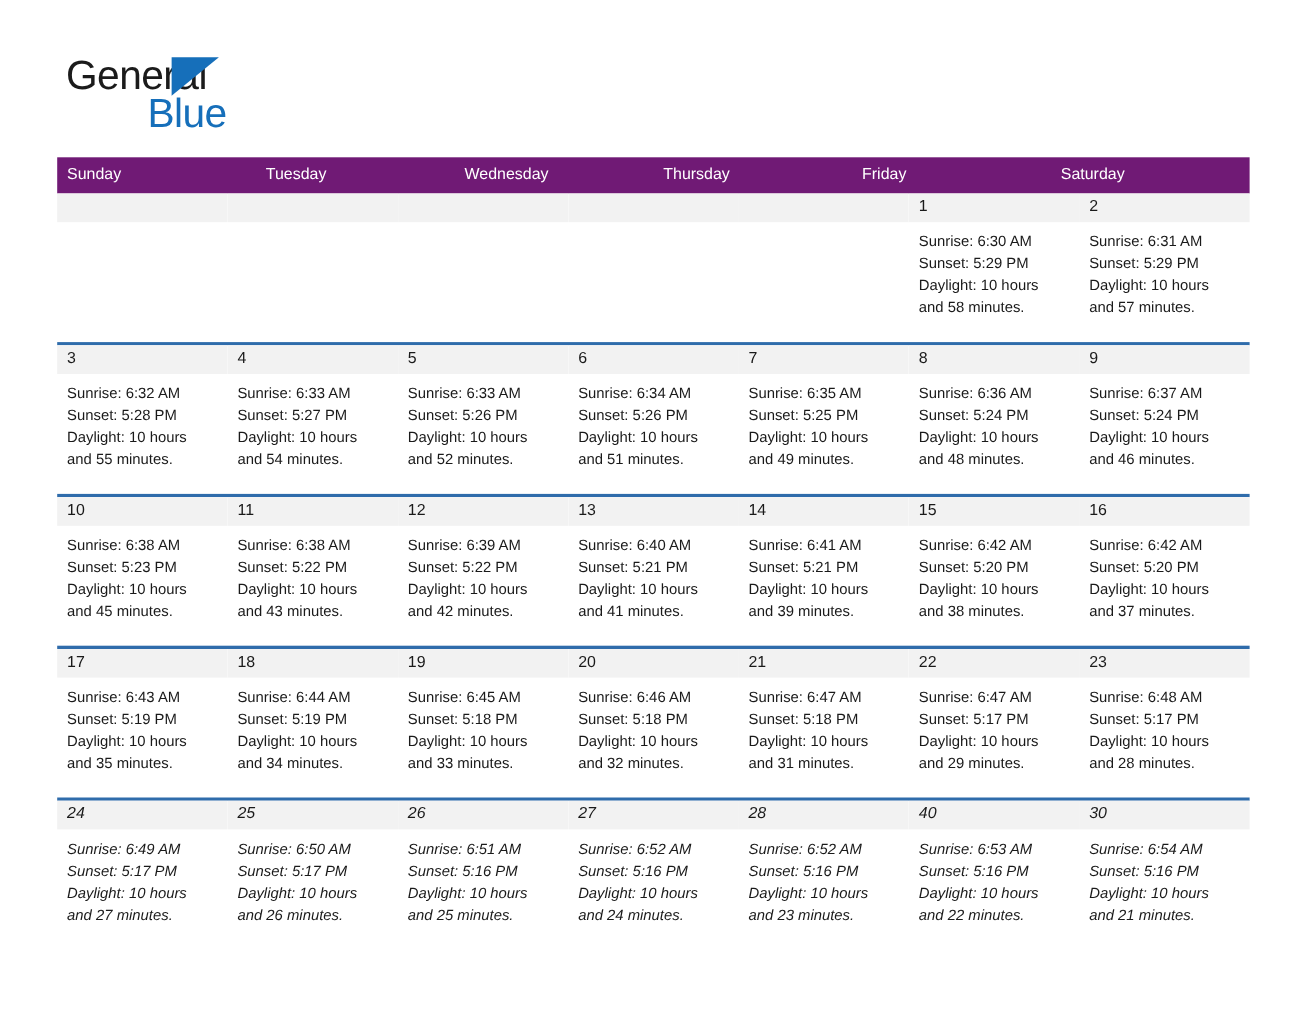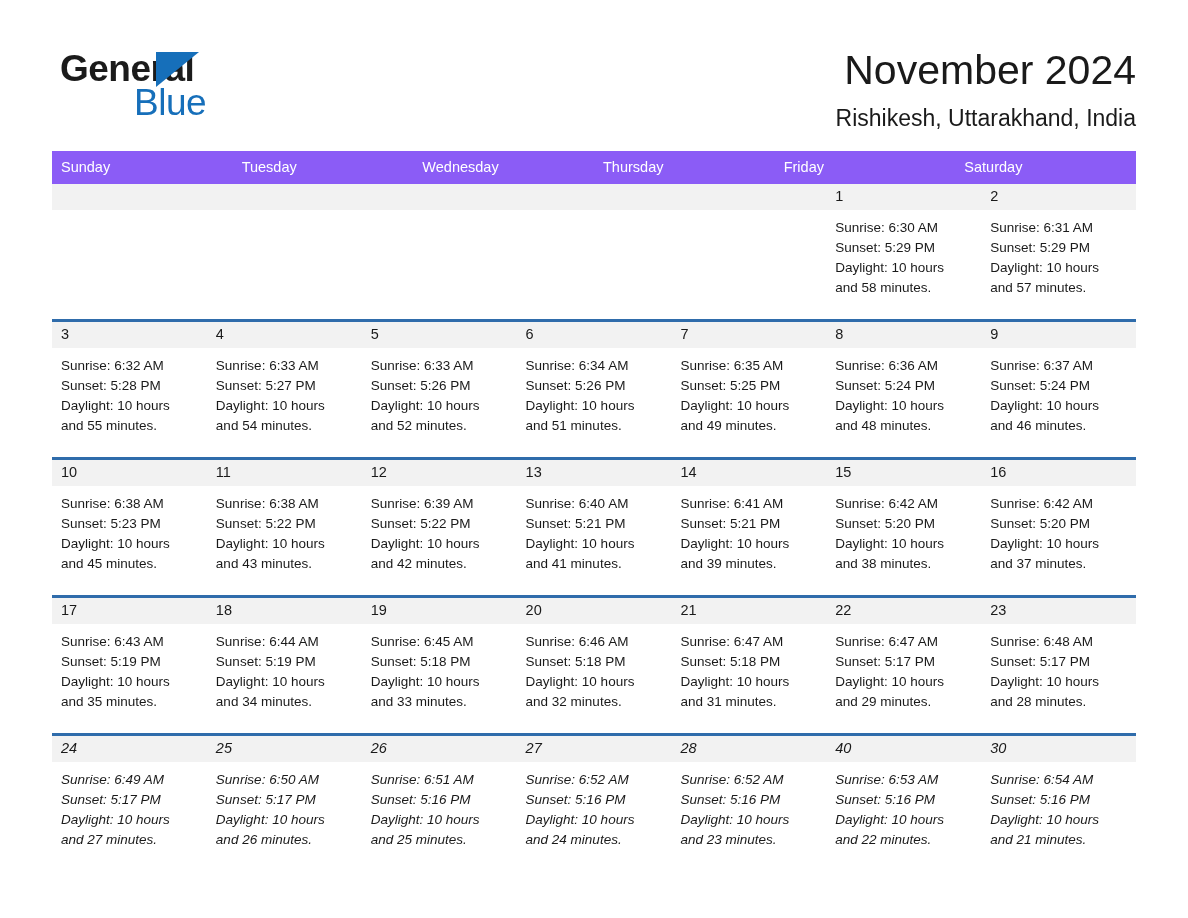--- a/index.html
+++ b/index.html
@@ -38,21 +38,21 @@
     flex: 0 0 auto;
   }
   .brand-general {
     position: absolute;
     left: 8px;
     top: 2px;
     font-size: 37px;
     letter-spacing: -0.5px;
     color: #1b1b1b;
     font-family: "Liberation Sans", sans-serif;
-    font-weight: 700;
+    font-weight: 400;
   }
   .brand-triangle {
     position: absolute;
     left: 104px;
     top: 6px;
     width: 0;
     height: 0;
     border-left: 43px solid #166fba;
     border-bottom: 35px solid transparent;
   }
@@ -89,21 +89,21 @@
 
   
   .calendar {
     margin: 19px 52px 0 52px;
     width: 1084px;
     box-sizing: border-box;
   }
 
   .weekday-row {
     display: flex;
-    background: #8b5cf6;
+    background: #701a75;
   }
   .weekday-cell {
     flex: 1 1 0;
     min-width: 0;
     color: #ffffff;
     font-size: 14.5px;
     padding: 7px 0 8px 9px;
     box-sizing: border-box;
     line-height: 1.25;
   }
@@ -157,24 +157,20 @@
 <div class="page">
 
   <div class="top-header">
 
     <div class="brand">
       <span class="brand-general">General</span>
       <span class="brand-triangle"></span>
       <span class="brand-blue">Blue</span>
     </div>
 
-    <div class="title-block">
-      <div class="month-title">November 2024</div>
-      <div class="location-title">Rishikesh, Uttarakhand, India</div>
-    </div>
 
   </div>
 
   <div class="calendar">
     <div class="weekday-row" id="weekday-row">
         <div class="weekday-cell">Sunday</div>
         <div class="weekday-cell">Tuesday</div>
         <div class="weekday-cell">Wednesday</div>
         <div class="weekday-cell">Thursday</div>
         <div class="weekday-cell">Friday</div>

